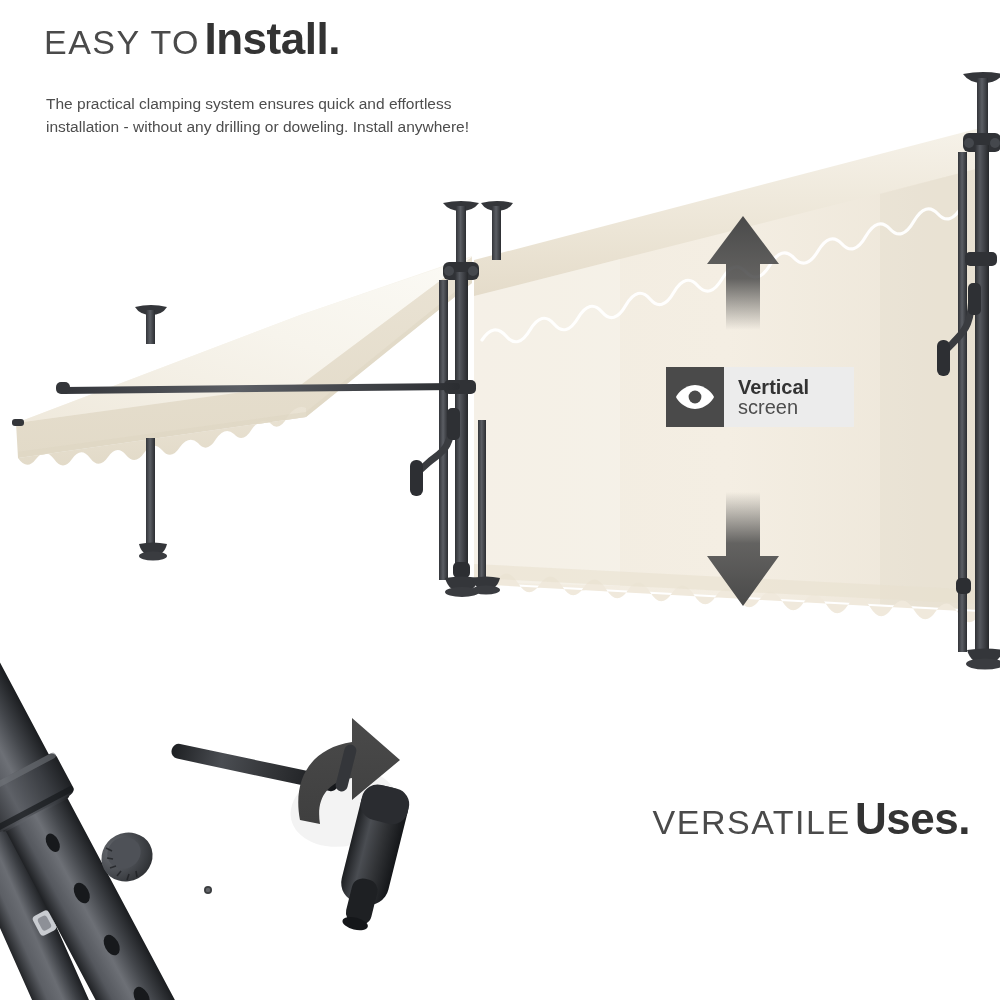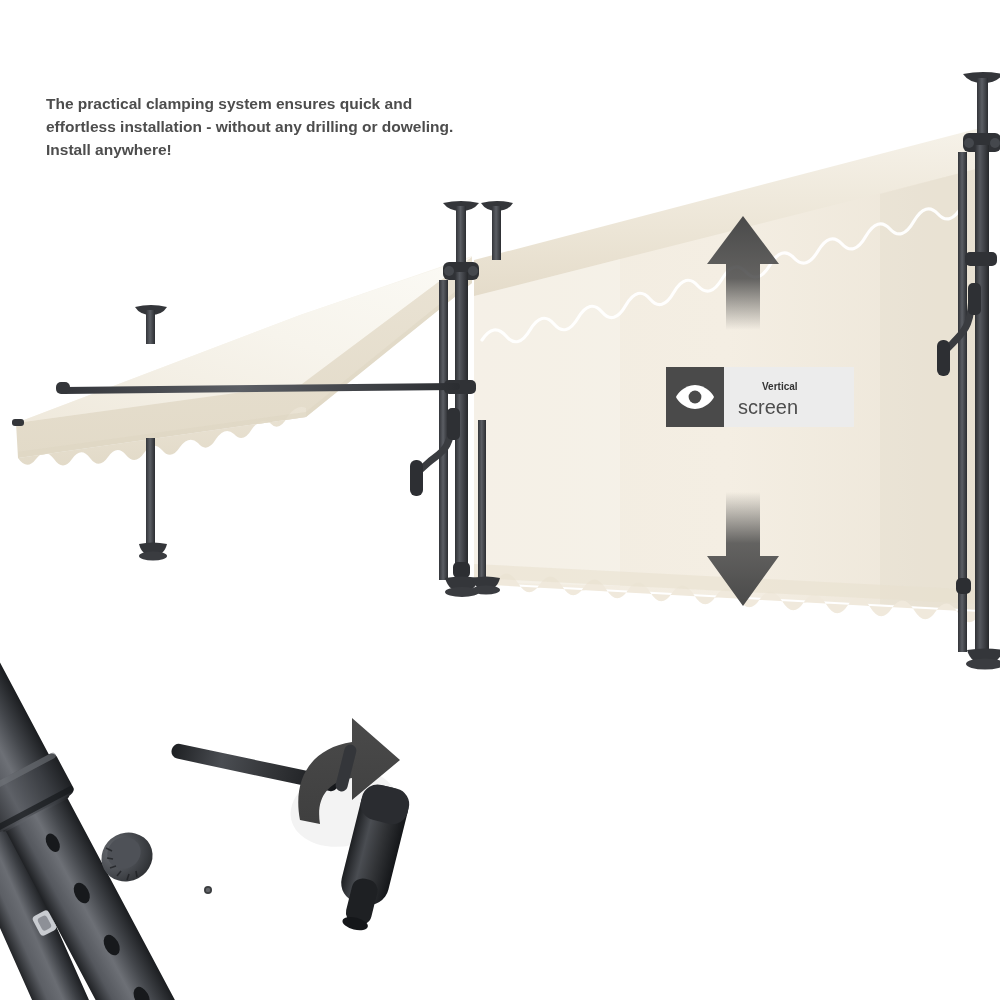--- a/index.html
+++ b/index.html
@@ -40,21 +40,21 @@
   #headline-install { left: 44px; top: 14px; }
   #headline-uses { right: 30px; top: 794px; text-align: right; }
 
   .body-copy {
     position: absolute;
     font-size: 15.5px;
     line-height: 23px;
     color: #4d4d4d;
     font-weight: 400;
   }
-  #copy-install { left: 46px; top: 92px; width: 430px; font-weight: bold; }
+  #copy-install { left: 46px; top: 92px; width: 430px; }
   #copy-uses { right: 30px; top: 870px; width: 430px; text-align: right; }
 
   
   #badge {
     position: absolute;
     left: 666px;
     top: 367px;
     height: 60px;
     display: flex;
     align-items: stretch;
@@ -71,25 +71,24 @@
   }
   #badge .badge-text {
     background: #ececec;
     padding: 7px 16px 7px 14px;
     display: flex;
     flex-direction: column;
     justify-content: center;
     min-width: 100px;
   }
   #badge .badge-title {
-    font-size: 10px;
+    font-size: 20px;
     font-weight: 700;
     color: #333333;
     line-height: 20px;
-    margin-left: 24px;
   }
   #badge .badge-sub {
     font-size: 20px;
     font-weight: 400;
     color: #4d4d4d;
     line-height: 20px;
   }
 
   
   .art {
@@ -373,16 +372,24 @@
         <path d="M20 1 C31 1 38 10.5 39 13 C38 15.5 31 25 20 25 C9 25 2 15.5 1 13 C2 10.5 9 1 20 1 Z" fill="#ffffff"></path>
         <circle cx="20" cy="13" r="6.4" fill="#4a4a4a"></circle>
       </svg>
     </div>
     <div class="badge-text">
       <span class="badge-title">Vertical</span>
       <span class="badge-sub">screen</span>
     </div>
   </div>
 
+  <div class="headline" id="headline-install">
+    <span class="light">EASY TO</span>
+    <span class="bold">Install.</span>
+  </div>
   <div class="body-copy" id="copy-install">The practical clamping system ensures quick and effortless installation - without any drilling or doweling. Install anywhere!</div>
 
+  <div class="headline" id="headline-uses">
+    <span class="light">VERSATILE</span>
+    <span class="bold">Uses.</span>
+  </div>
 
 </div>
 
 </body></html>

